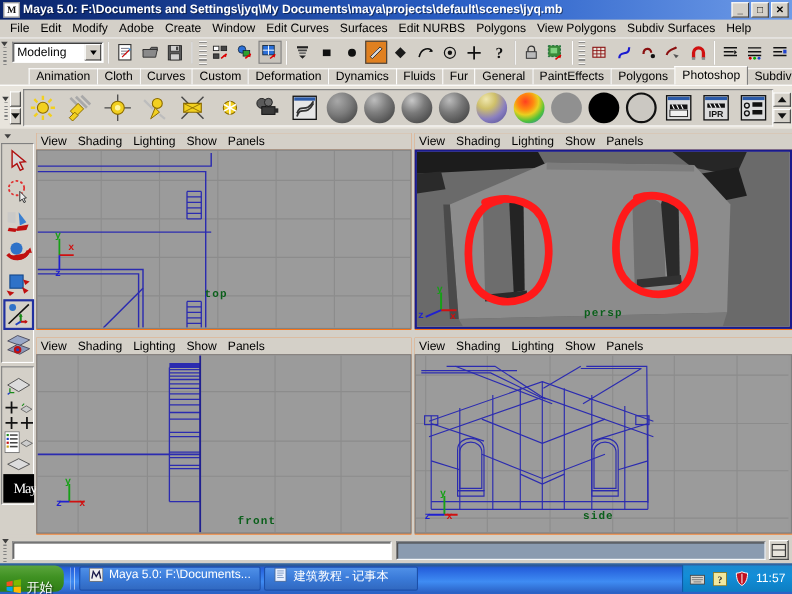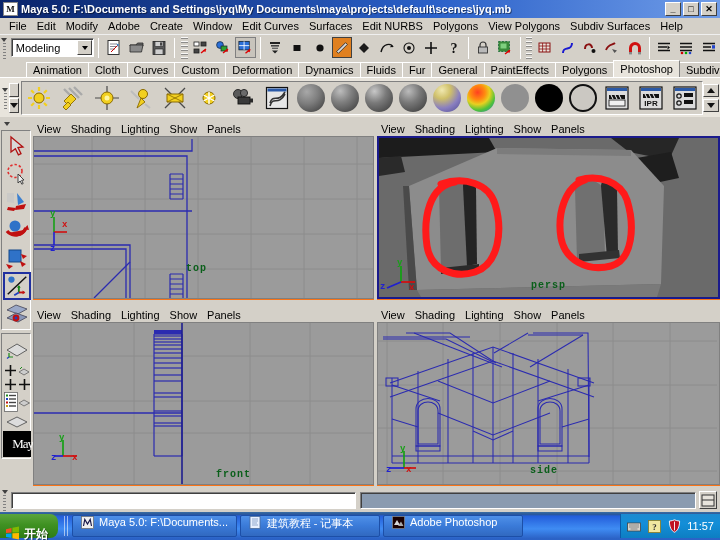--- a/index.html
+++ b/index.html
@@ -216,21 +216,21 @@
   #taskbar {
     position: absolute; left: 0; top: 512px; width: 720px; height: 28px;
     background: linear-gradient(to bottom, #3a6ea5 0%, #2b5797 8%, #245edb 15%, #3f8cf3 60%, #2b62c6 95%);
     display:flex; align-items:center;
   }
   #startbtn {
     height: 24px; margin: 2px 3px 2px 0;
     border-radius: 0 8px 8px 0;
     background: linear-gradient(to bottom, #5ba53d 0%, #3f9122 45%, #2e7d15 100%);
     display:flex;align-items:center; padding: 16px 10px 0 5px;
-    color:#fff; font-weight:bold; font-size:12px;
+    color:#fff; font-weight:normal; font-size:12px;
     text-shadow: 1px 1px 1px rgba(0,0,0,.5);
     gap: 4px;
   }
   .tbgrip { width:5px;height:20px;
     background: repeating-linear-gradient(to right, rgba(255,255,255,.55) 0 1px, transparent 1px 3px);
     margin: 0 3px;}
   .taskitem {
     height: 22px; display:flex;align-items:flex-start;gap:5px;
     padding: 0 8px; margin-right: 3px; color:#fff; font-size:11px;
     background: linear-gradient(to bottom, #4f90e8 0%, #3a7ad8 50%, #3169c0 100%);
@@ -1022,30 +1022,20 @@
     <div class="taskitem" style="min-width:140px">
       <span>
         <svg width="13" height="13" viewBox="0 0 13 13">
           <rect x="1" y="0.5" width="10" height="12" fill="#e8f0ff" stroke="#4a6a9a" stroke-width=".8"></rect>
           <path d="M3 3h6M3 5h6M3 7h5M3 9h6" stroke="#6a8ab8" stroke-width=".7"></path>
         </svg>
       </span>
       <span style="font-family:Liberation Serif, serif">建筑教程 - 记事本</span>
     </div>
 
-    <div class="taskitem" style="min-width:140px">
-      <span>
-        <svg width="13" height="13" viewBox="0 0 13 13">
-          <rect x="0.5" y="0.5" width="12" height="12" fill="#1a0000" stroke="#888" stroke-width=".7"></rect>
-          <path d="M2 9 L5 4 L8 9 Z" fill="#d8d8d8"></path>
-          <path d="M6 10 L9 5.5 L11.5 10 Z" fill="#aaa"></path>
-        </svg>
-      </span>
-      <span>Adobe Photoshop</span>
-    </div>
 
     <div class="tray">
       <span class="trayicon">
         <svg width="14" height="11" viewBox="0 0 14 11">
           <rect x="0.5" y="2" width="13" height="8" fill="#d8d4cc" stroke="#444" stroke-width=".8"></rect>
           <path d="M2 4h10M2 6h10M3.5 8h7" stroke="#666" stroke-width=".7"></path>
         </svg>
       </span>
       <span class="trayicon">
         <svg width="13" height="13" viewBox="0 0 13 13">

